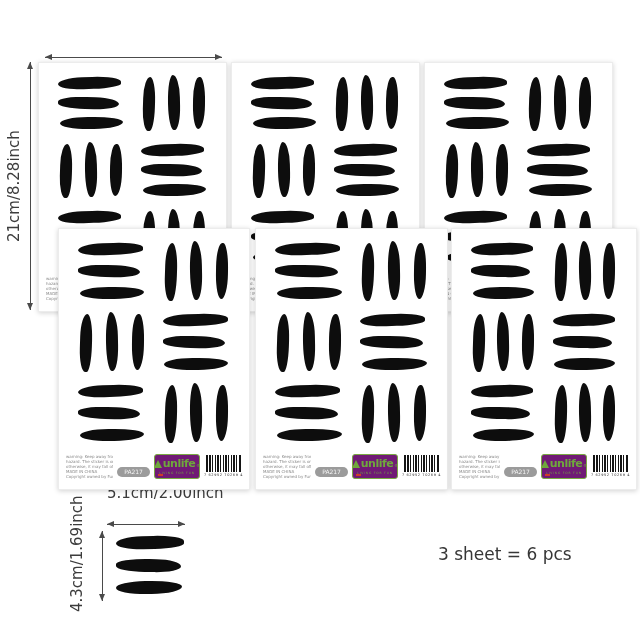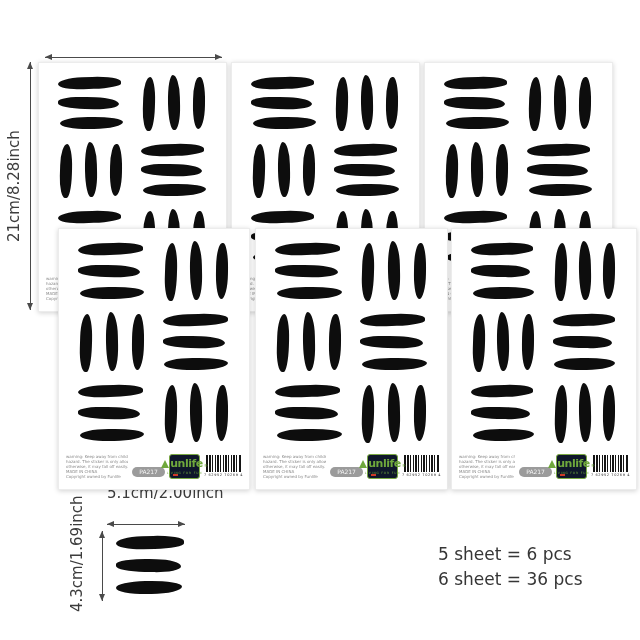--- a/index.html
+++ b/index.html
@@ -62,24 +62,24 @@
     position:absolute; left:7px; right:6px; bottom:5px; height:36px;
     display:flex; align-items:center; gap:4px;
   }
   .warning { flex:1; font-size:4px; line-height:5px; color:#8a8a8a; min-width:0; }
   .warning .wline { white-space:nowrap; overflow:hidden; }
   .badge {
     background:#9b9b9b; color:#f4f4f4; font-size:6px; line-height:6px;
     padding:2px 7px; border-radius:7px; margin-top:12px; white-space:nowrap;
   }
   .logo {
-    position:relative; width:31px; height:25px; box-sizing:border-box;
+    position:relative; width:46px; height:25px; box-sizing:border-box;
     border:1px solid #7aa843; border-radius:3px;
     display:flex; flex-direction:column; align-items:center; justify-content:center;
-    background:#0f172a;
+    background:#701a75;
   }
   .logo-row { display:flex; align-items:baseline; }
   .logo-tri { width:0; height:0; border-left:4px solid transparent; border-right:4px solid transparent;
     border-bottom:8px solid #6fa83c; margin-right:1px; align-self:center; }
   .logo-text { font-size:11px; font-weight:bold; color:#6fa83c; letter-spacing:-0.5px; }
   .logo-r { font-size:4px; color:#6fa83c; vertical-align:super; margin-left:1px; }
   .logo-tag { font-size:3px; letter-spacing:0.8px; color:#6fa83c; margin-top:1px; white-space:nowrap; }
   .logo-red { position:absolute; left:3px; bottom:2px; width:5px; height:2px; background:#cf3a28; }
   .barcode { display:flex; flex-direction:column; align-items:center; }
   .bars {
@@ -118,22 +118,21 @@
   <div class="dim-label vtext" style="left:68px; top:522px; height:90px; text-align:center;">4.3cm/1.69inch</div>
   <div class="varrow" style="left:102px; top:531px; height:70px;"></div>
 
   <div class="piece-group">
     <div class="stroke"></div>
     <div class="stroke"></div>
     <div class="stroke"></div>
   </div>
 
   <div class="info">
-    <div>5 sheet = 6 pcs</div>
-    <div>6 sheet = 36 pcs</div>
+    <div>3 sheet = 6 pcs</div>
   </div>
 <div class="sheet" style="left: 38px; top: 62px; width: 189px; height: 250px; z-index: 1;">
     <div class="pattern">
         <div class="group h">
           <div class="stroke"></div>
           <div class="stroke"></div>
           <div class="stroke"></div>
         </div>
         <div class="group v">
           <div class="stroke"></div>

